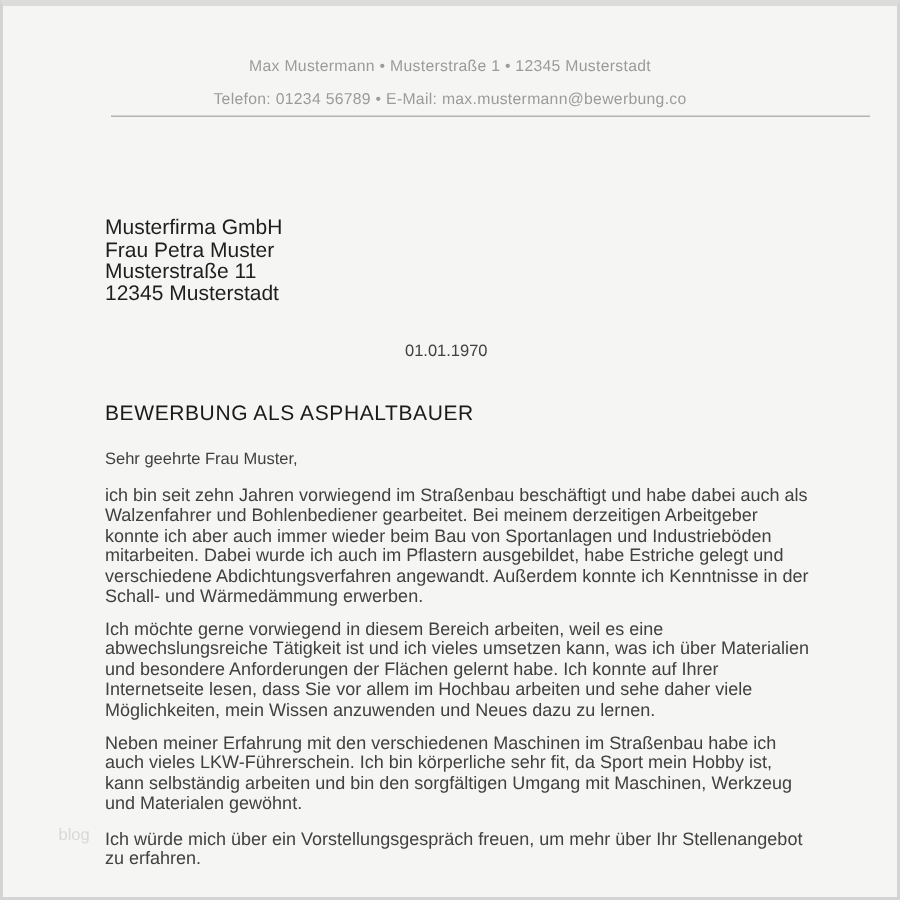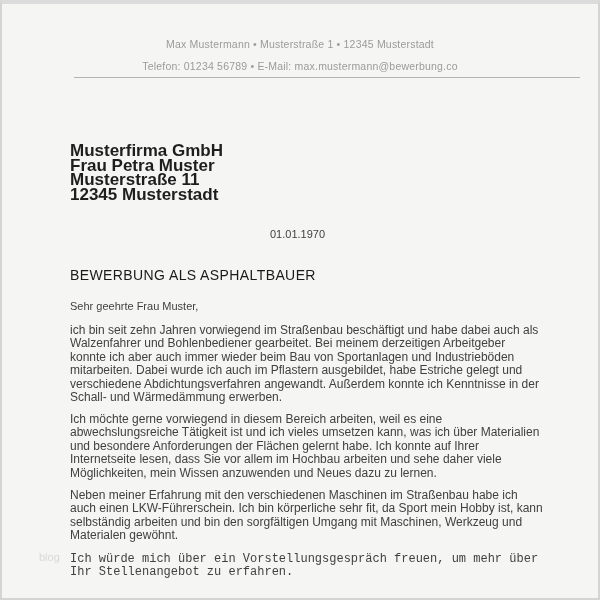--- a/index.html
+++ b/index.html
@@ -37,23 +37,23 @@
     top: 73px;
     left: 72px;
     width: 506px;
     height: 0;
     border-top: 1px solid #b3b3b3;
   }
   .recipient {
     position: absolute;
     top: 140px;
     left: 68px;
-    font-size: 17px;
+    font-size: 14px;
     line-height: 14.5px;
-    font-weight: bold;
+    font-weight: normal;
     color: #1e1e1e;
   }
   .letter-date {
     position: absolute;
     top: 224px;
     left: 68px;
     width: 455px;
     text-align: center;
     font-size: 11px;
     color: #414141;
@@ -81,21 +81,21 @@
     left: 68px;
     width: 473px;
     margin: 0;
     font-size: 12px;
     line-height: 13.4px;
     color: #414141;
   }
   .para-1 { top: 320px; }
   .para-2 { top: 409px; }
   .para-3 { top: 485px; }
-  .para-4 { top: 549px; font-family: Liberation Mono, monospace; }
+  .para-4 { top: 549px; }
   .closing {
     position: absolute;
     top: 584px;
     left: 84px;
     font-size: 11px;
     line-height: 13.4px;
     color: #414141;
     margin-top: 31px;
   }
   .watermark {
@@ -128,21 +128,21 @@
   <div class="letter-date">01.01.1970</div>
 
   <div class="subject">BEWERBUNG ALS ASPHALTBAUER</div>
 
   <div class="salutation">Sehr geehrte Frau Muster,</div>
 
   <p class="body-paragraph para-1">ich bin seit zehn Jahren vorwiegend im Straßenbau beschäftigt und habe dabei auch als Walzenfahrer und Bohlenbediener gearbeitet. Bei meinem derzeitigen Arbeitgeber konnte ich aber auch immer wieder beim Bau von Sportanlagen und Industrieböden mitarbeiten. Dabei wurde ich auch im Pflastern ausgebildet, habe Estriche gelegt und verschiedene Abdichtungsverfahren angewandt. Außerdem konnte ich Kenntnisse in der Schall- und Wärmedämmung erwerben.</p>
 
   <p class="body-paragraph para-2">Ich möchte gerne vorwiegend in diesem Bereich arbeiten, weil es eine abwechslungsreiche Tätigkeit ist und ich vieles umsetzen kann, was ich über Materialien und besondere Anforderungen der Flächen gelernt habe. Ich konnte auf Ihrer Internetseite lesen, dass Sie vor allem im Hochbau arbeiten und sehe daher viele Möglichkeiten, mein Wissen anzuwenden und Neues dazu zu lernen.</p>
 
-  <p class="body-paragraph para-3">Neben meiner Erfahrung mit den verschiedenen Maschinen im Straßenbau habe ich auch einen LKW-Führerschein. Ich bin körperliche sehr fit, da Sport mein Hobby ist, kann selbständig arbeiten und bin den sorgfältigen Umgang mit Maschinen, Werkzeug und Materialen gewöhnt.</p>
+  <p class="body-paragraph para-3">Neben meiner Erfahrung mit den verschiedenen Maschinen im Straßenbau habe ich auch vieles LKW-Führerschein. Ich bin körperliche sehr fit, da Sport mein Hobby ist, kann selbständig arbeiten und bin den sorgfältigen Umgang mit Maschinen, Werkzeug und Materialen gewöhnt.</p>
 
   <p class="body-paragraph para-4">Ich würde mich über ein Vorstellungsgespräch freuen, um mehr über Ihr Stellenangebot zu erfahren.</p>
 
   <div class="closing">Mit freundlichen Grüßen</div>
 
   <div class="watermark">blog</div>
 
 </div>
 
 </body></html>

